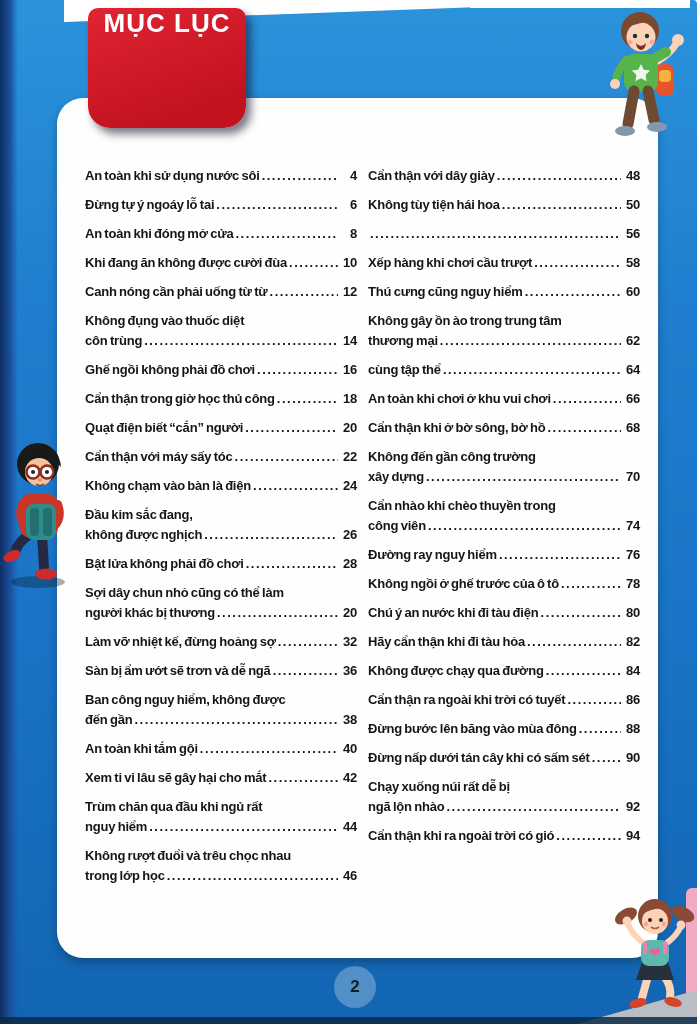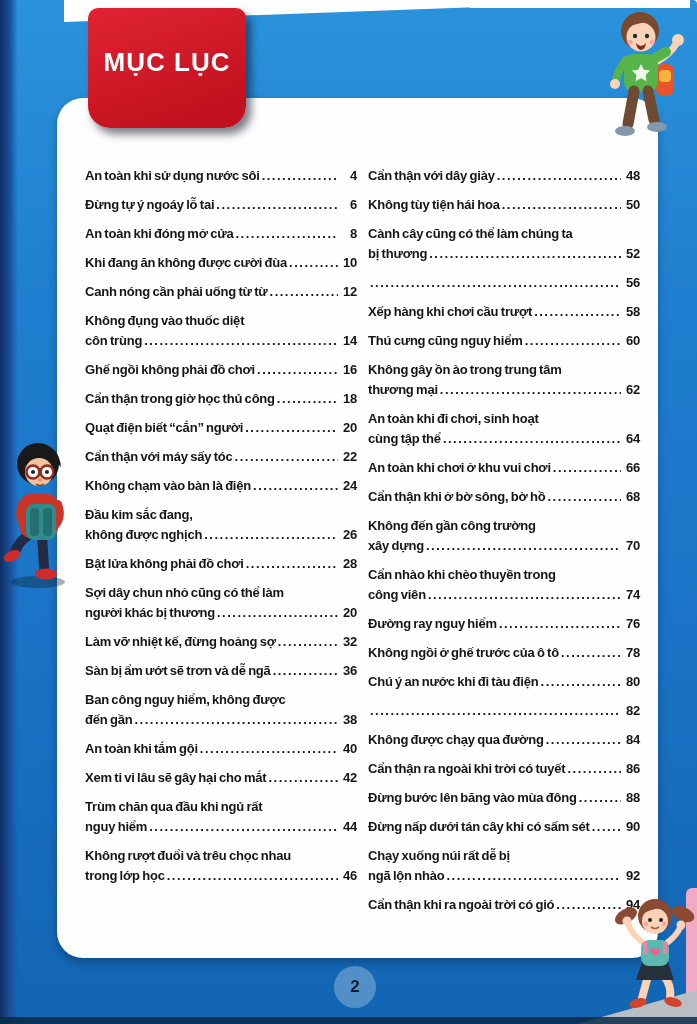--- a/index.html
+++ b/index.html
@@ -37,21 +37,21 @@
   }
   .card{
     position:absolute;left:57px;top:98px;width:601px;height:860px;background:#fefefe;
     border-radius:26px;box-shadow:0 4px 10px rgba(0,0,0,.28);z-index:2;
   }
   .tab{
     position:absolute;left:88px;top:8px;width:158px;height:120px;z-index:5;
     background:linear-gradient(160deg,#e02433 0%,#c3121f 80%);
     border-radius:10px 10px 22px 22px;
     box-shadow:5px 6px 9px rgba(15,15,35,.55);
-    display:flex;align-items:center;justify-content:center;
+    display:flex;align-items:flex-start;justify-content:center;
     padding-bottom:12px;box-sizing:border-box;
   }
   .tab-title{color:#ffffff;font-size:26px;font-weight:bold;letter-spacing:1px;}
   .toc{
     position:absolute;left:85px;top:166px;width:556px;display:flex;gap:11px;z-index:4;
   }
   .col{width:272px;box-sizing:border-box;}
   .entry{
     margin-bottom:9px;color:#151515;font-weight:bold;font-size:13px;line-height:20px;
     letter-spacing:-0.2px;word-spacing:-1px;
@@ -289,30 +289,20 @@
       </div>
       <div class="entry">
 
         <div class="lastline">
           <span class="t">Không tùy tiện hái hoa</span>
           <span class="leader"></span>
           <span class="pg">50</span>
         </div>
       </div>
       <div class="entry">
-        <div>
-          <div class="pre-line">Cành cây cũng có thể làm chúng ta</div>
-        </div>
-        <div class="lastline">
-          <span class="t">bị thương</span>
-          <span class="leader"></span>
-          <span class="pg">52</span>
-        </div>
-      </div>
-      <div class="entry">
 
         <div class="lastline">
           <span class="leader"></span>
           <span class="pg">56</span>
         </div>
       </div>
       <div class="entry">
 
         <div class="lastline">
           <span class="t">Xếp hàng khi chơi cầu trượt</span>
@@ -332,23 +322,20 @@
         <div>
           <div class="pre-line">Không gây ồn ào trong trung tâm</div>
         </div>
         <div class="lastline">
           <span class="t">thương mại</span>
           <span class="leader"></span>
           <span class="pg">62</span>
         </div>
       </div>
       <div class="entry">
-        <div>
-          <div class="pre-line">An toàn khi đi chơi, sinh hoạt</div>
-        </div>
         <div class="lastline">
           <span class="t">cùng tập thể</span>
           <span class="leader"></span>
           <span class="pg">64</span>
         </div>
       </div>
       <div class="entry">
 
         <div class="lastline">
           <span class="t">An toàn khi chơi ở khu vui chơi</span>
@@ -404,20 +391,21 @@
 
         <div class="lastline">
           <span class="t">Chú ý an nước khi đi tàu điện</span>
           <span class="leader"></span>
           <span class="pg">80</span>
         </div>
       </div>
       <div class="entry">
 
         <div class="lastline">
+          <span class="t">Hãy cẩn thận khi đi tàu hỏa</span>
           <span class="leader"></span>
           <span class="pg">82</span>
         </div>
       </div>
       <div class="entry">
 
         <div class="lastline">
           <span class="t">Không được chạy qua đường</span>
           <span class="leader"></span>
           <span class="pg">84</span>

